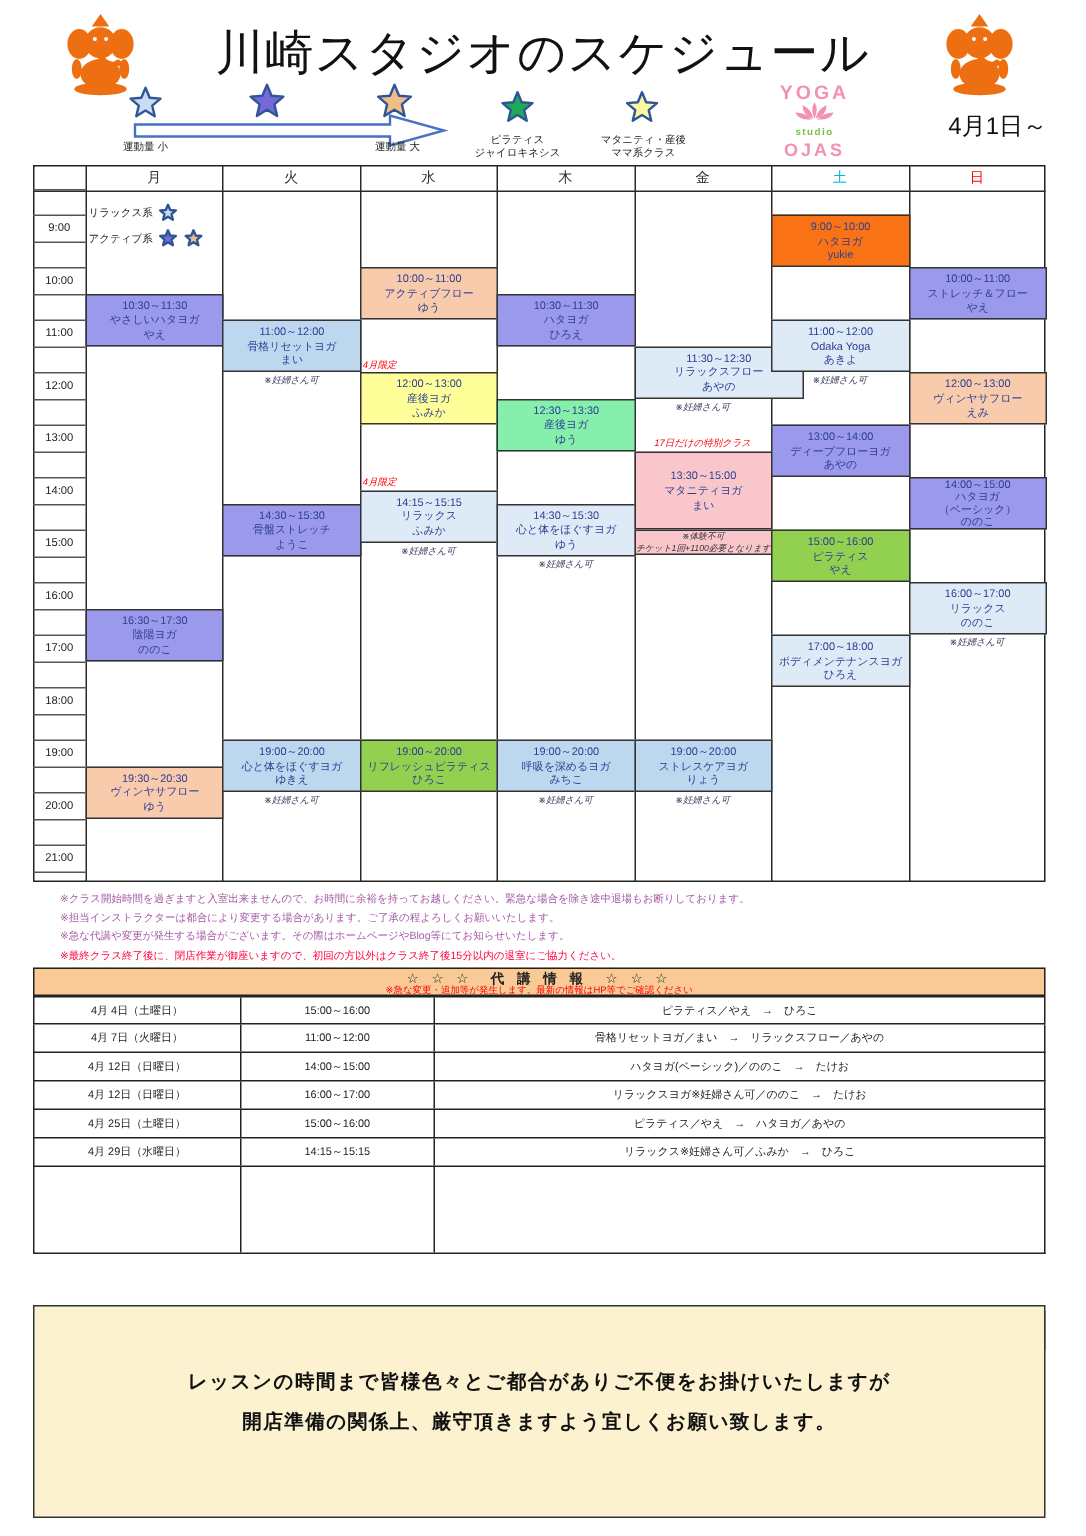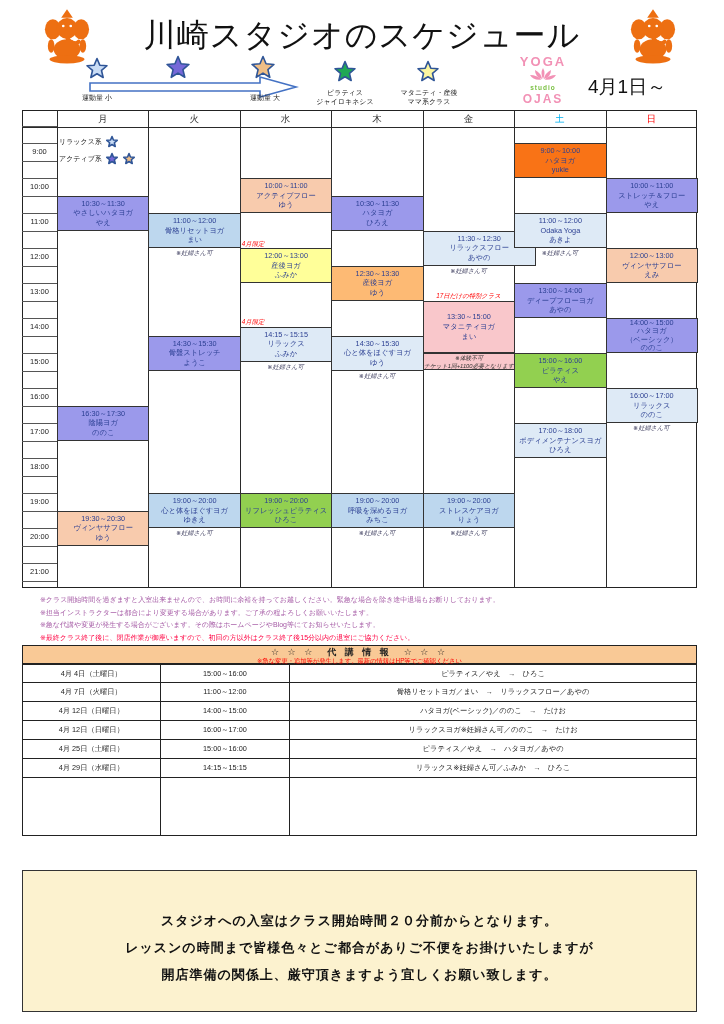--- a/index.html
+++ b/index.html
@@ -5,21 +5,21 @@
   html,body{margin:0;padding:0;background:#fff;}
   body{font-family:"Liberation Sans","DejaVu Sans",sans-serif;}
   #page{position:relative;width:724px;height:1024px;background:#fff;overflow:hidden;}
   .abs{position:absolute;}
   .title{left:0;right:0;top:14px;text-align:center;font-size:32px;font-weight:500;color:#111;letter-spacing:1px;}
   .lgl{font-size:7px;color:#222;text-align:center;}
   .logo{left:506px;top:55px;width:74px;text-align:center;line-height:1;}
   .logo .l1{font-size:13px;font-weight:bold;color:#F291B5;letter-spacing:2px;}
   .logo .l2{font-size:6.5px;font-weight:bold;color:#7AC143;letter-spacing:1px;margin-top:1px;}
   .logo .l3{font-size:12px;font-weight:bold;color:#F291B5;letter-spacing:2px;margin-top:1px;}
-  .date{left:588px;top:74px;width:110px;text-align:left;font-size:19px;color:#111;}
+  .date{left:588px;top:74px;width:110px;text-align:right;font-size:16px;color:#111;}
   .day-head{position:absolute;top:111px;height:15px;line-height:15px;text-align:center;font-size:9.5px;}
   .hline,.vline,.tick{position:absolute;background:#2a2a2a;}
   .gridframe{position:absolute;left:22px;top:110px;width:675px;height:478px;border:1.5px solid #222;box-sizing:border-box;}
   .hour-label{position:absolute;width:33px;text-align:center;font-size:7.5px;color:#222;height:15px;line-height:15px;}
   .event{position:absolute;box-sizing:border-box;border:1px solid #333;display:flex;flex-direction:column;justify-content:center;text-align:center;color:#2B3F92;font-size:7.3px;line-height:1.32;overflow:visible;}
   .event.tight{line-height:1.13;}
   .ev-note{position:absolute;text-align:center;font-style:italic;font-size:6.2px;color:#3A3A5C;}
   .ev-note-bg{position:absolute;box-sizing:border-box;border:1px solid #333;text-align:center;font-style:italic;font-size:5.8px;color:#333;line-height:1.35;padding-top:1px;}
   .red-label{position:absolute;font-size:6.3px;font-style:italic;color:#FF0000;line-height:9px;}
   .inlegend-row{position:absolute;display:flex;align-items:center;gap:3px;font-size:7px;color:#222;height:15px;}
@@ -236,21 +236,21 @@
       <div class="event" style="left: 239.857px; top: 493px; width: 92.4286px; height: 35px; background: rgb(146, 208, 80);">
         <div>19:00～20:00</div>
         <div>リフレッシュピラティス</div>
         <div>ひろこ</div>
       </div>
       <div class="event" style="left: 331.286px; top: 195.5px; width: 92.4286px; height: 35px; background: rgb(155, 153, 235);">
         <div>10:30～11:30</div>
         <div>ハタヨガ</div>
         <div>ひろえ</div>
       </div>
-      <div class="event" style="left: 331.286px; top: 265.5px; width: 92.4286px; height: 35px; background: #fdba74;">
+      <div class="event" style="left: 331.286px; top: 265.5px; width: 92.4286px; height: 35px; background: #86efac;">
         <div>12:30～13:30</div>
         <div>産後ヨガ</div>
         <div>ゆう</div>
       </div>
       <div class="event" style="left: 331.286px; top: 335.5px; width: 92.4286px; height: 35px; background: rgb(222, 234, 246);">
         <div>14:30～15:30</div>
         <div>心と体をほぐすヨガ</div>
         <div>ゆう</div>
       </div>
       <div class="ev-note" style="left: 331.286px; top: 371.5px; width: 91.4286px;">※妊婦さん可</div>
@@ -371,18 +371,17 @@
       </div>
     </div>
 
   <div class="abs sub-banner">
     <div class="sub-banner-title">☆ ☆ ☆　代 講 情 報　☆ ☆ ☆</div>
     <div class="sub-banner-note">※急な変更・追加等が発生します。最新の情報はHP等でご確認ください</div>
   </div>
 
   <div class="abs entry-banner">スタジオ入室に関するお願い</div>
   <div class="abs entry-box" id="entrybox">
-      <div class="entry-line">スタジオへの入室はクラス開始時間２０分前からとなります。</div>
       <div class="entry-line">レッスンの時間まで皆様色々とご都合がありご不便をお掛けいたしますが</div>
       <div class="entry-line">開店準備の関係上、厳守頂きますよう宜しくお願い致します。</div>
     </div>
 
 </div>
 
 </body></html>

